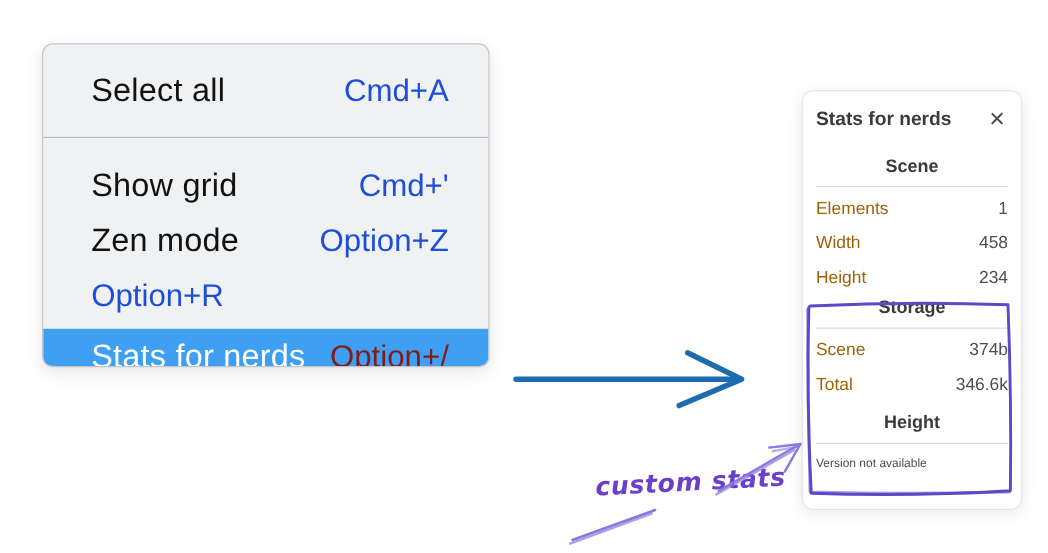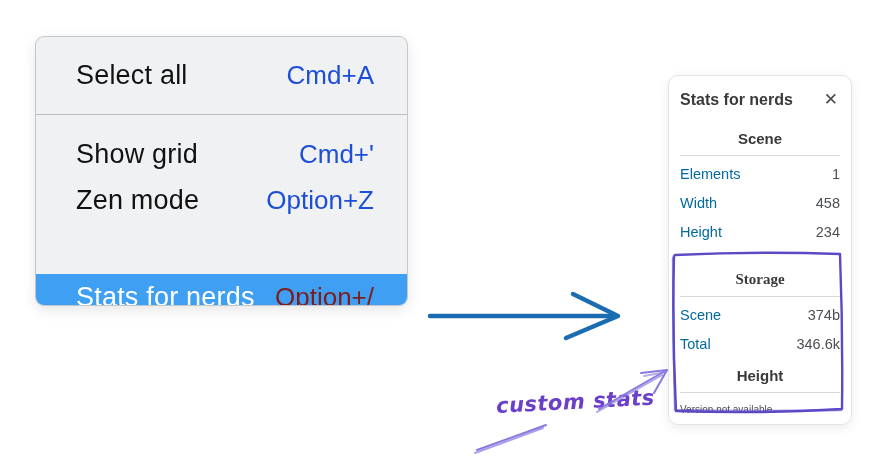--- a/index.html
+++ b/index.html
@@ -35,26 +35,26 @@
     background: #ffffff; border: 1px solid #e3e4e6; border-radius: 10px;
     box-shadow: 0 3px 12px rgba(0,0,0,0.08);
     padding: 14px 11px 10px 11px; color: #4c4f53;
   }
   .sp-header { display: flex; align-items: center; justify-content: space-between; }
   .sp-title { font-size: 16px; font-weight: bold; color: #3a3a3a; }
   .sp-close { font-size: 17px; color: #4d4d4d; cursor: pointer; line-height: 1;
     padding: 1px 2px; background: none; border: none; font-family: inherit; }
   .sp-heading { text-align: center; font-weight: bold; font-size: 15px; color: #3a3a3a; }
   .sp-h-scene { margin-top: 21px; }
-  .sp-h-storage { margin-top: 25px; font-family: Liberation Serif, serif; }
+  .sp-h-storage { margin-top: 2px; }
   .sp-h-version { margin-top: 9px; }
   .sp-rule { border: none; border-top: 1px solid #d5d9dd; margin: 8px 0 3px 0; }
   .sp-row { display: flex; justify-content: space-between; align-items: center;
     height: 29px; font-size: 14.5px; }
-  .sp-row .sp-key { color: #0369a1; }
+  .sp-row .sp-key { color: #a16207; }
   .sp-row .sp-val { color: #4c4f53; }
   .sp-note { font-size: 10px; color: #4c4f53; margin-top: 11px; }
 
   
   .annotation-text {
     position: absolute; left: 496px; top: 390px; width: 150px;
     font-family: "DejaVu Sans", sans-serif; font-style: italic;
     font-size: 21px; font-weight: bold; color: #6b3fc9;
     transform: rotate(-3deg); letter-spacing: 0.5px; white-space: nowrap;
   }
@@ -77,20 +77,21 @@
     <div class="menu-spacer"></div>
     <div class="menu-item mi-std">
       <span class="mi-label">Show grid</span>
       <span class="mi-shortcut">Cmd+'</span>
     </div>
     <div class="menu-item mi-std">
       <span class="mi-label">Zen mode</span>
       <span class="mi-shortcut">Option+Z</span>
     </div>
     <div class="menu-item mi-std">
+      <span class="mi-shortcut">Option+R</span>
     </div>
     <div class="mi-gap"></div>
     <div class="menu-item mi-selected">
       <span class="mi-label">Stats for nerds</span>
       <span class="mi-shortcut">Option+/</span>
     </div>
   </div>
 
   <div class="stats-panel">
     <div class="sp-header">

